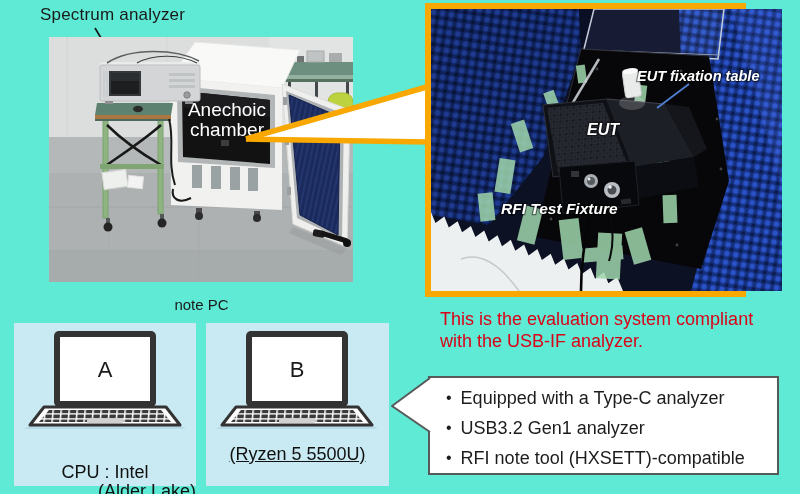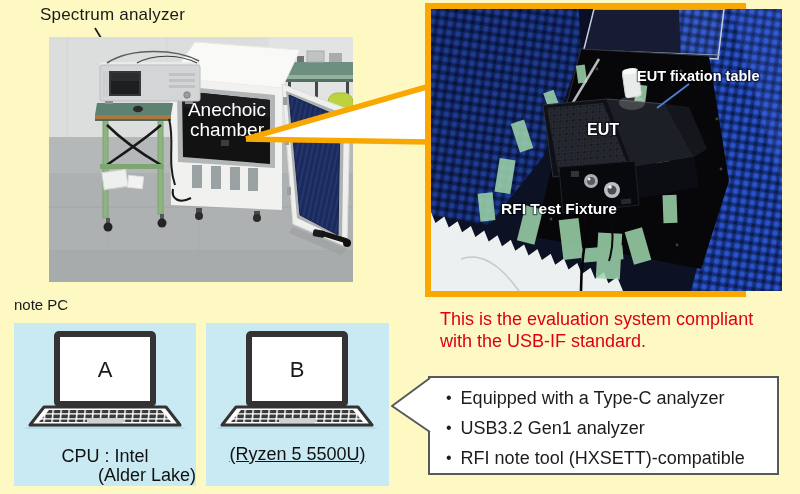--- a/index.html
+++ b/index.html
@@ -1,23 +1,23 @@
 <!DOCTYPE html>
 <html><head>
 <meta charset="utf-8">
 <style>
   html,body{margin:0;padding:0;background:#fff;}
   body{font-family:"Liberation Sans","DejaVu Sans",sans-serif;}
-  .stage{position:relative;width:800px;height:494px;background:#fef9c3;overflow:hidden;}
+  .stage{position:relative;width:800px;height:494px;background:#5eead4;overflow:hidden;}
   .abs{position:absolute;}
   .caption-label{font-size:17px;color:#1a1a1a;letter-spacing:.2px;}
-  .note-pc-title{left:14px;top:296px;width:375px;text-align:left;font-size:15px;color:#1a1a1a;}
-  .photo-frame{left:425px;top:3px;width:321px;height:294px;border:6px solid #F8A800;box-sizing:border-box;background:#0d1124;}
+  .note-pc-title{left:14px;top:296px;width:375px;text-align:center;font-size:15px;color:#1a1a1a;}
+  .photo-frame{left:425px;top:3px;width:321px;height:294px;border:6px solid #F8A800;box-sizing:border-box;background:#0d1124;font-style:italic;}
   .card{top:323px;width:182px;height:163px;background:#C9EAF2;}
-  .card .cpu{width:100%;text-align:center;font-size:18px;line-height:19px;color:#111;margin-top:2px;}
+  .card .cpu{width:100%;text-align:center;font-size:18px;line-height:19px;color:#111;margin-top:18px;}
   .red-caption{left:440px;top:308px;width:356px;color:#DC0017;font-size:18px;line-height:22px;}
   .red-caption span{display:block;}
   .bubble{left:428px;top:376px;width:351px;height:99px;border:2px solid #58595B;background:#fff;box-sizing:border-box;padding:5px 0 0 16px;z-index:1;}
   .bubble .row{display:flex;align-items:center;height:30px;font-size:18px;color:#1c1c1c;}
   .bubble .dot{margin-right:9px;font-size:16px;}
   .tail{left:386px;top:370px;z-index:2;}
   svg text{font-family:"Liberation Sans","DejaVu Sans",sans-serif;}
 </style>
 </head>
 <body>
@@ -274,21 +274,21 @@
       <text x="91" y="48" font-size="22" text-anchor="middle" fill="#1a1a1a">B</text>
       <polygon points="30,78 152,78 166,96 16,96" fill="#ffffff" stroke="#333333" stroke-width="3" stroke-linejoin="round"></polygon>
       <polygon points="35,81 147,81 157,93 25,93" fill="url(#keysB)"></polygon>
       <rect x="73" y="89" width="36" height="5" rx="1.5" fill="#d0d0d0"></rect>
     </svg>
     <div class="cpu" style="margin-top:0;text-decoration:underline;">(Ryzen 5 5500U)</div>
   </div>
 
   <div class="abs red-caption">
     <span>This is the evaluation system compliant</span>
-    <span>with the USB-IF standard.</span>
+    <span>with the USB-IF analyzer.</span>
   </div>
 
   <div class="abs bubble">
     <div class="row">
       <span class="dot">•</span>
       <span>Equipped with a Type-C analyzer</span>
     </div>
     <div class="row">
       <span class="dot">•</span>
       <span>USB3.2 Gen1 analyzer</span>

